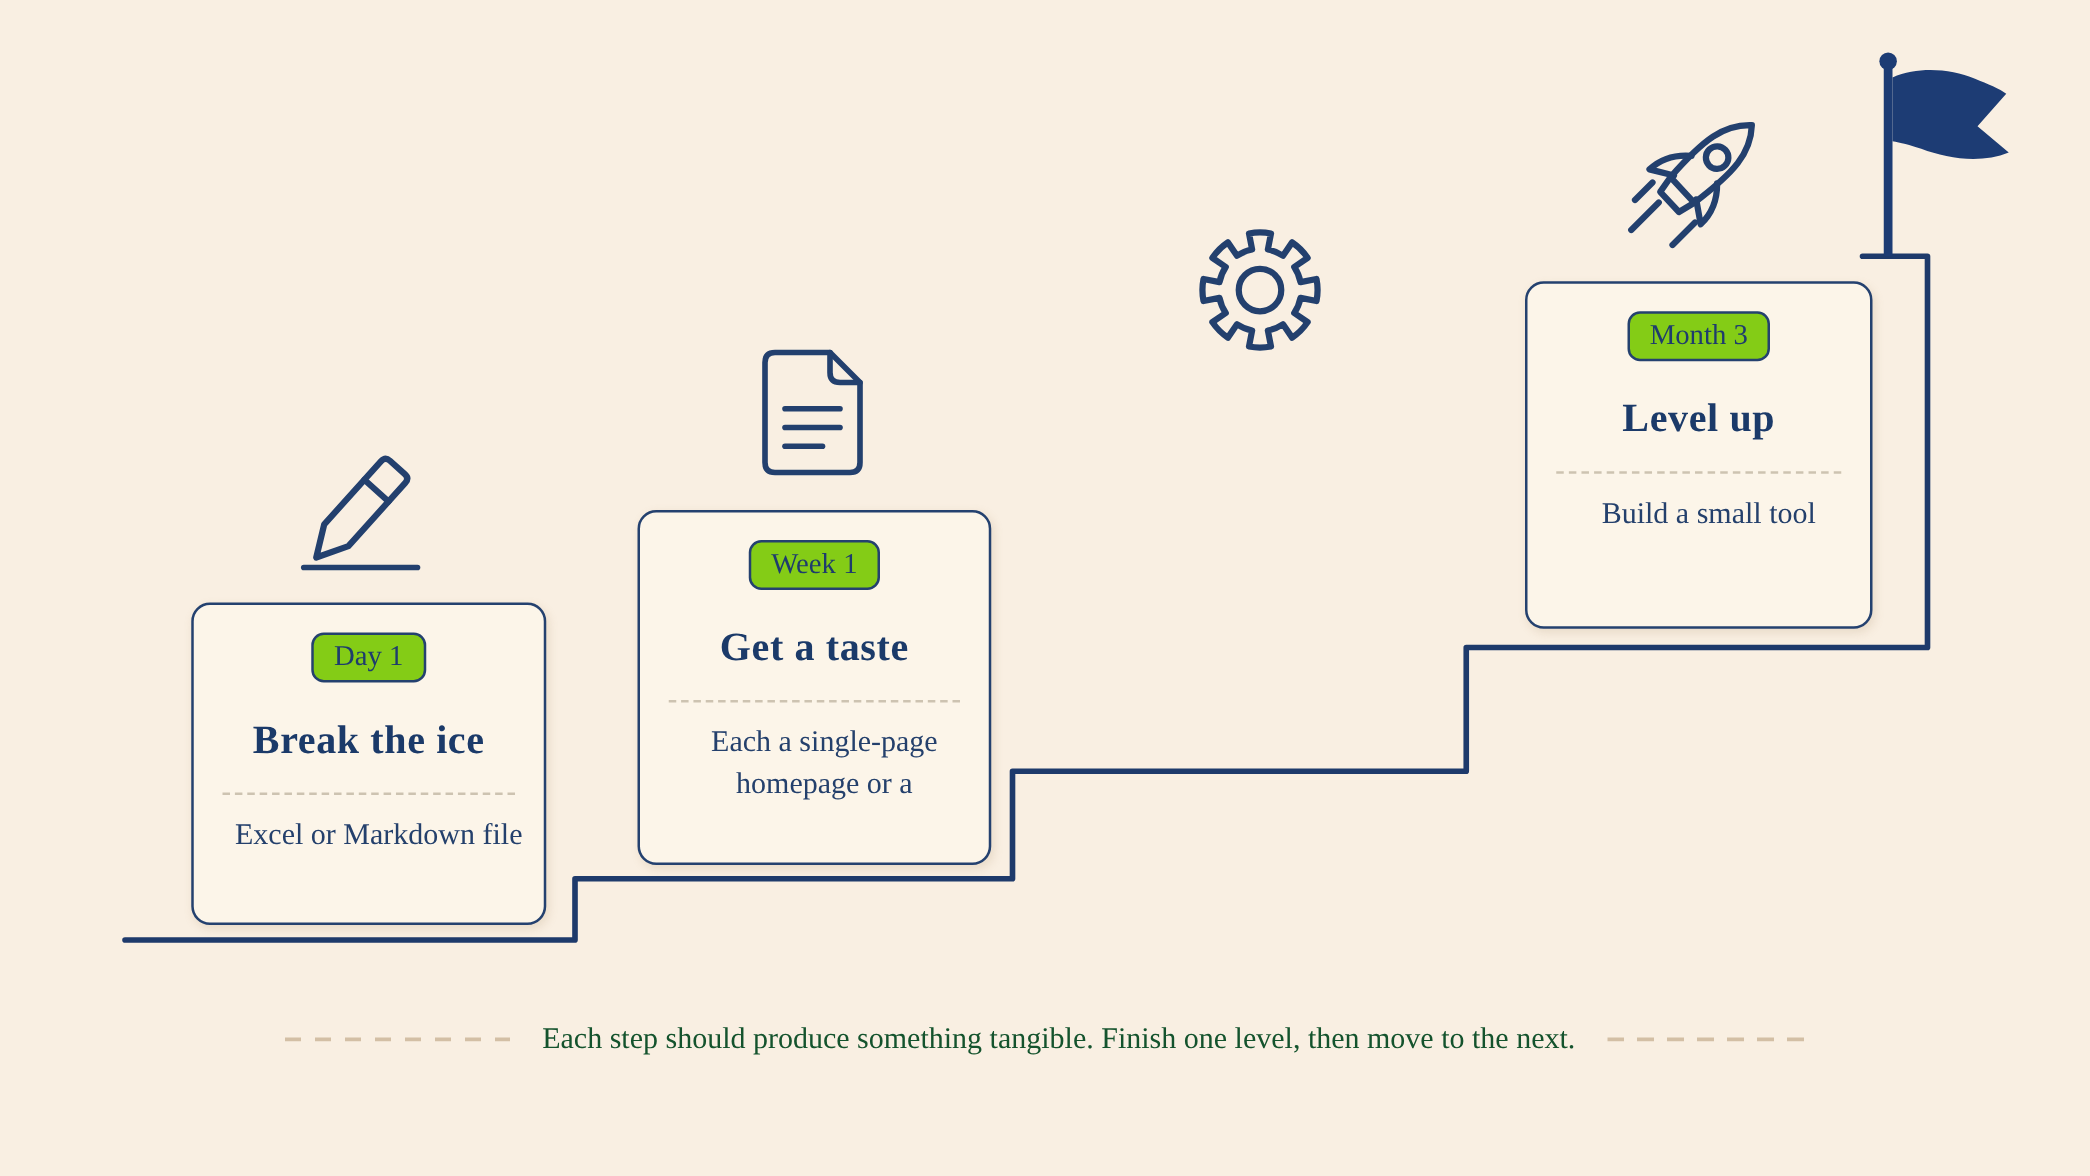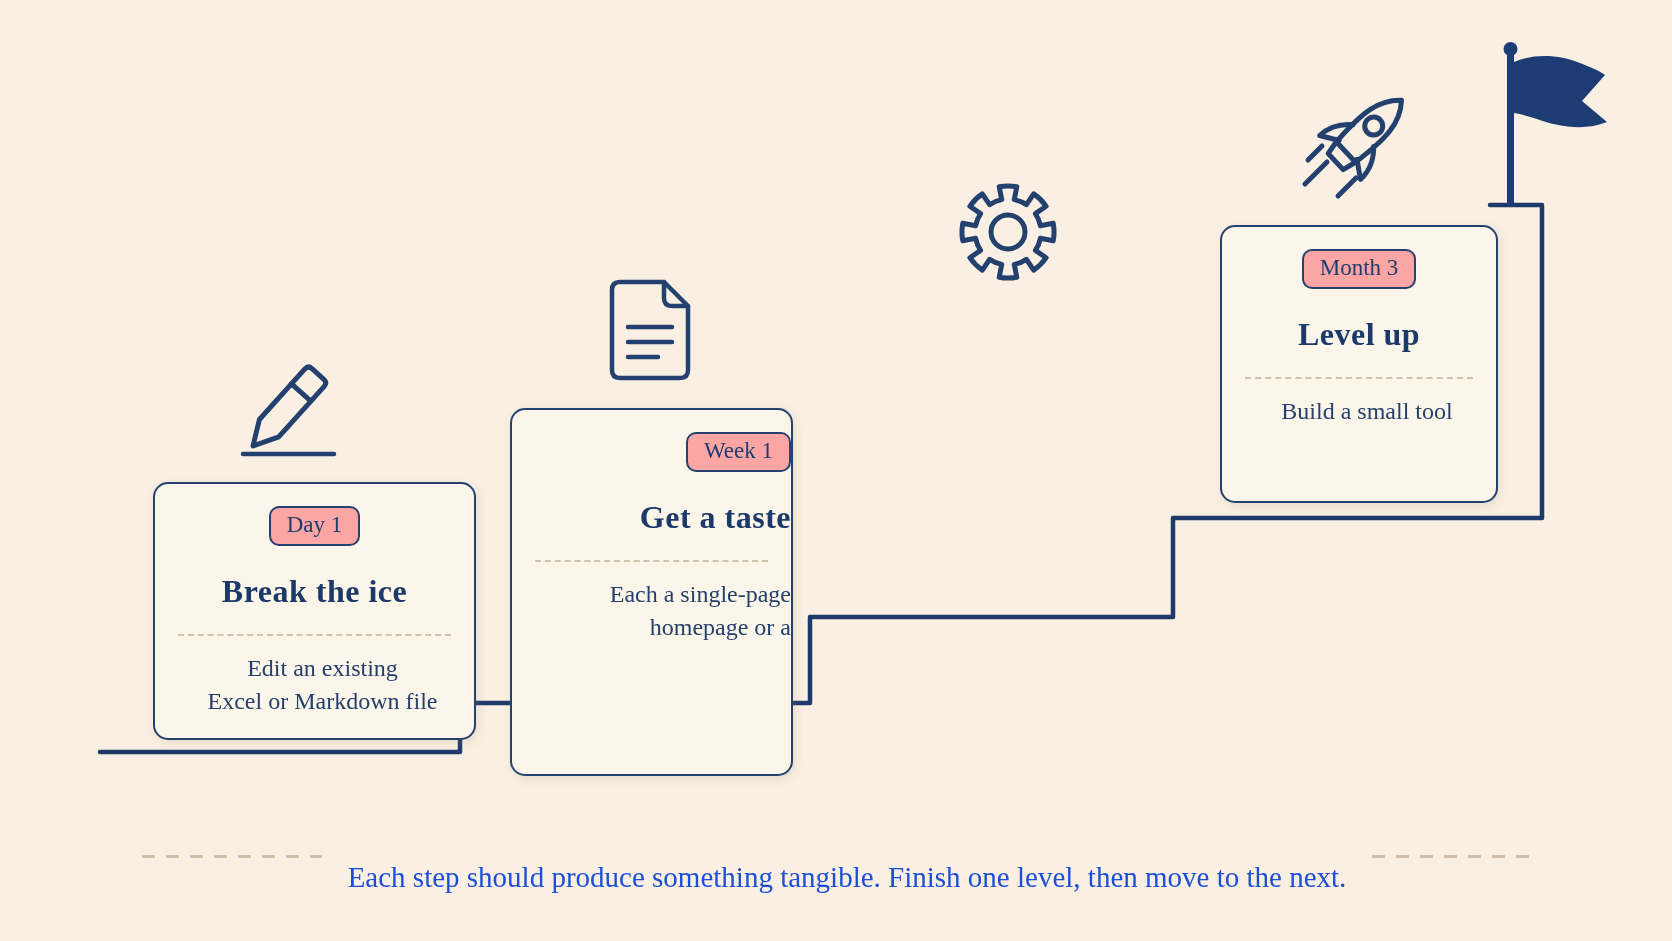--- a/index.html
+++ b/index.html
@@ -23,21 +23,21 @@
     box-shadow:2px 3px 8px rgba(170,140,100,0.20);
     color:#1e3c6d;
   }
   .badge{
     display:inline-block;
     font-size:23px;
     color:#1e3c6d;
     border:2px solid #24416f;
     border-radius:10px;
     padding:3px 16px 5px 16px;
-    background:#fca5a5;
+    background:#84cc16;
     line-height:1.2;
   }
   .card-title{
     margin-top:20px;
     font-size:32px;
     font-weight:700;
     line-height:50px;
     color:#1b3a69;
     letter-spacing:0.5px;
   }
@@ -51,21 +51,21 @@
     font-size:24px;
     line-height:33px;
     color:#24406c;
     padding-left:16px;
   }
   .caption{
     position:absolute;left:0;top:818px;width:1672px;
     display:flex;align-items:center;justify-content:center;gap:26px;
   }
   .caption-text{
-    font-size:29px;color:#1d4ed8;white-space:nowrap;margin-top:43px;
+    font-size:24px;color:#14532d;white-space:nowrap;
   }
   .caption-dash{
     height:3px;
     background:repeating-linear-gradient(90deg,#d3bfa5 0 13px,transparent 13px 24px);
   }
   .caption-dash.left{width:180px;}
   .caption-dash.right{width:158px;}
 </style>
 </head>
 <body>
@@ -117,31 +117,30 @@
         C1535,53 1560,55 1580,63
         C1590,67 1600,71 1605,75
         L1582,101
         L1607,122
         C1585,131 1558,127 1537,119
         C1528,116 1520,114 1514,113
         Z"></path>
     </g>
   </svg>
 
-  <div class="card" style="left:153px;top:482px;width:323px;height:258px;">
+  <div class="card" style="left:153px;top:482px;width:284px;height:258px;">
     <span class="badge">Day 1</span>
     <div class="card-title">Break the ice</div>
     <div class="card-divider"></div>
     <div class="card-desc">
-      <div>Edit an existing</div>
       <div>Excel or Markdown file</div>
     </div>
   </div>
 
-  <div class="card" style="left:510px;top:408px;width:283px;height:368px;text-align:right;">
+  <div class="card" style="left:510px;top:408px;width:283px;height:284px;">
     <span class="badge">Week 1</span>
     <div class="card-title">Get a taste</div>
     <div class="card-divider"></div>
     <div class="card-desc">
       <div>Each a single-page</div>
       <div>homepage or a</div>
     </div>
   </div>
 
 

